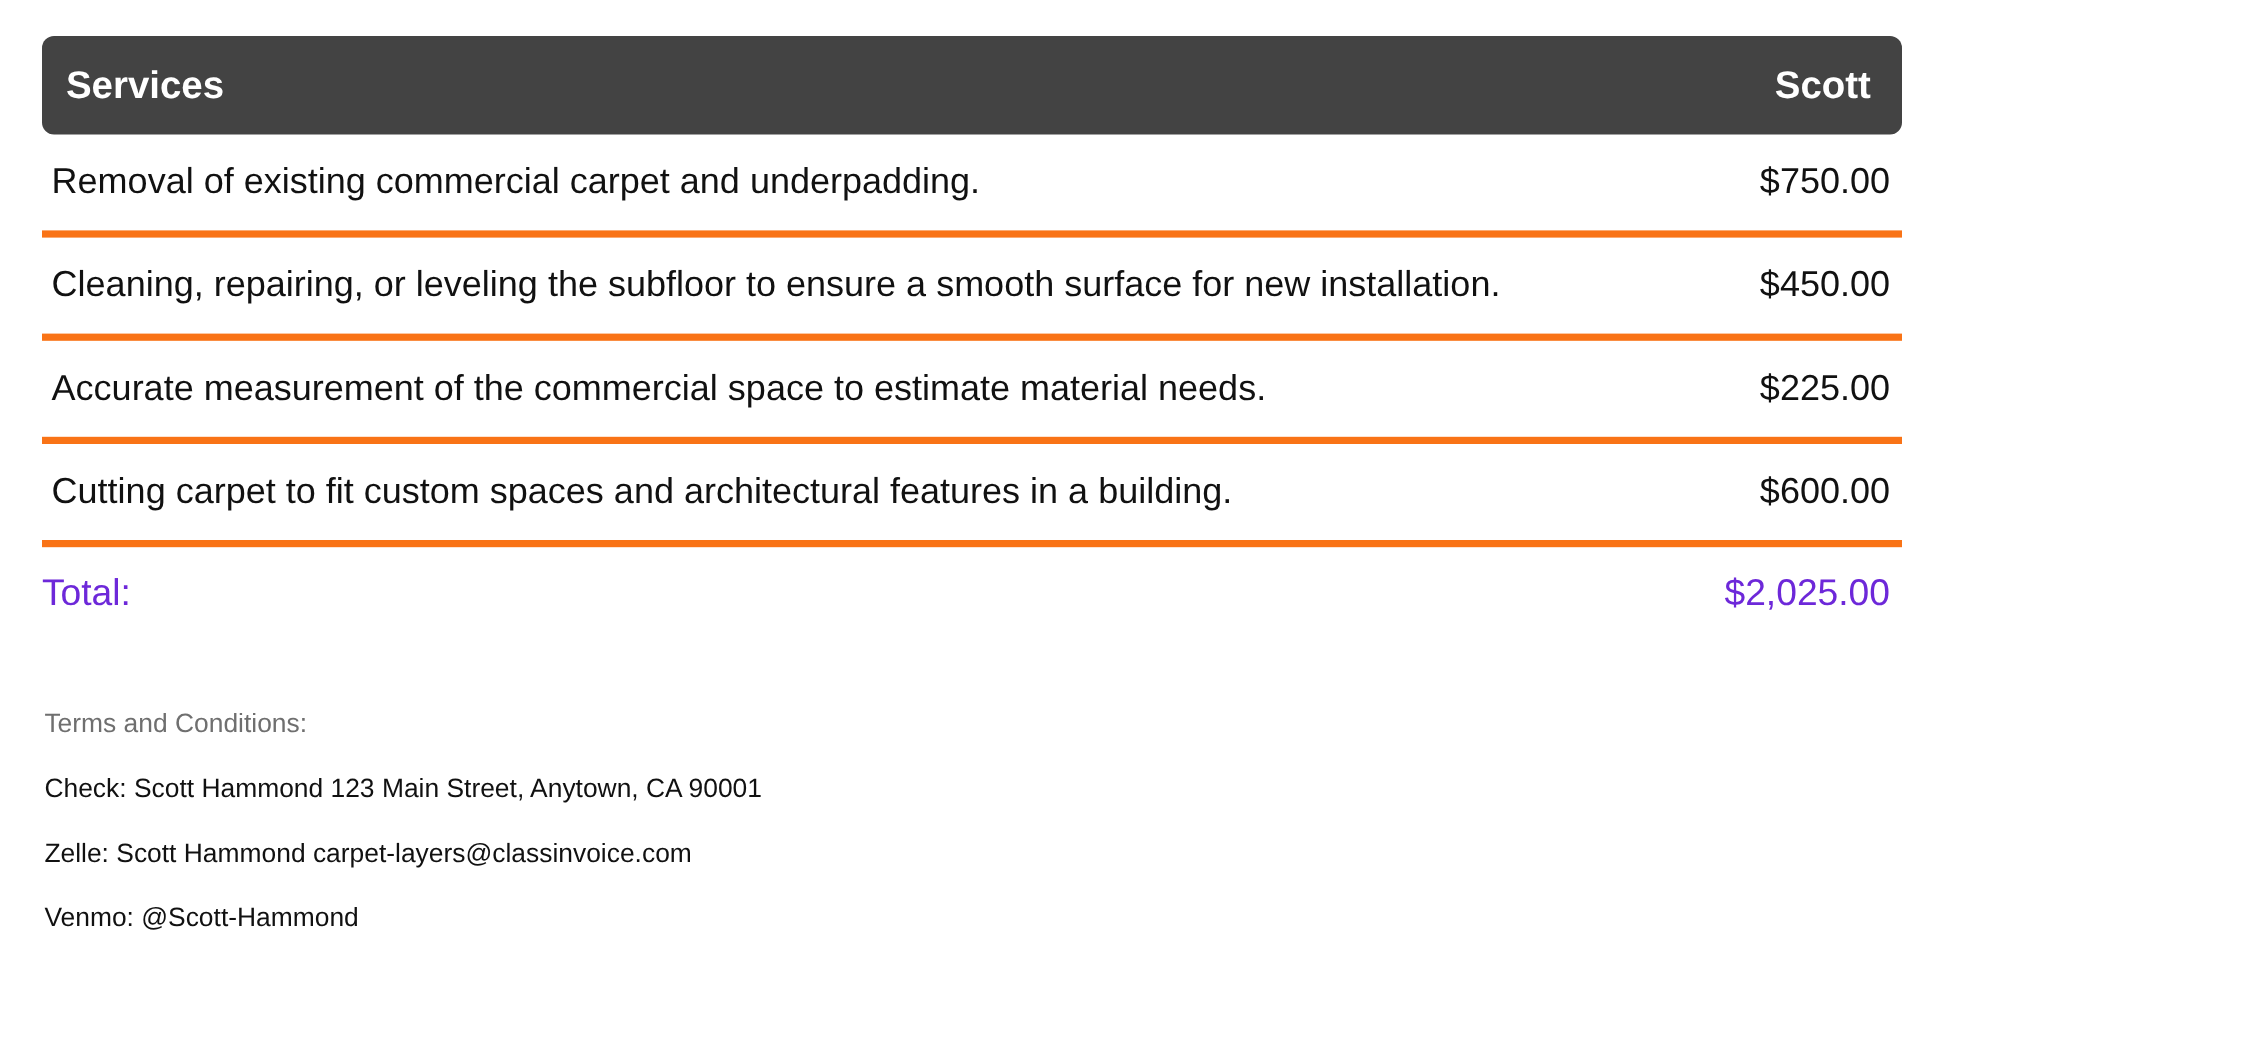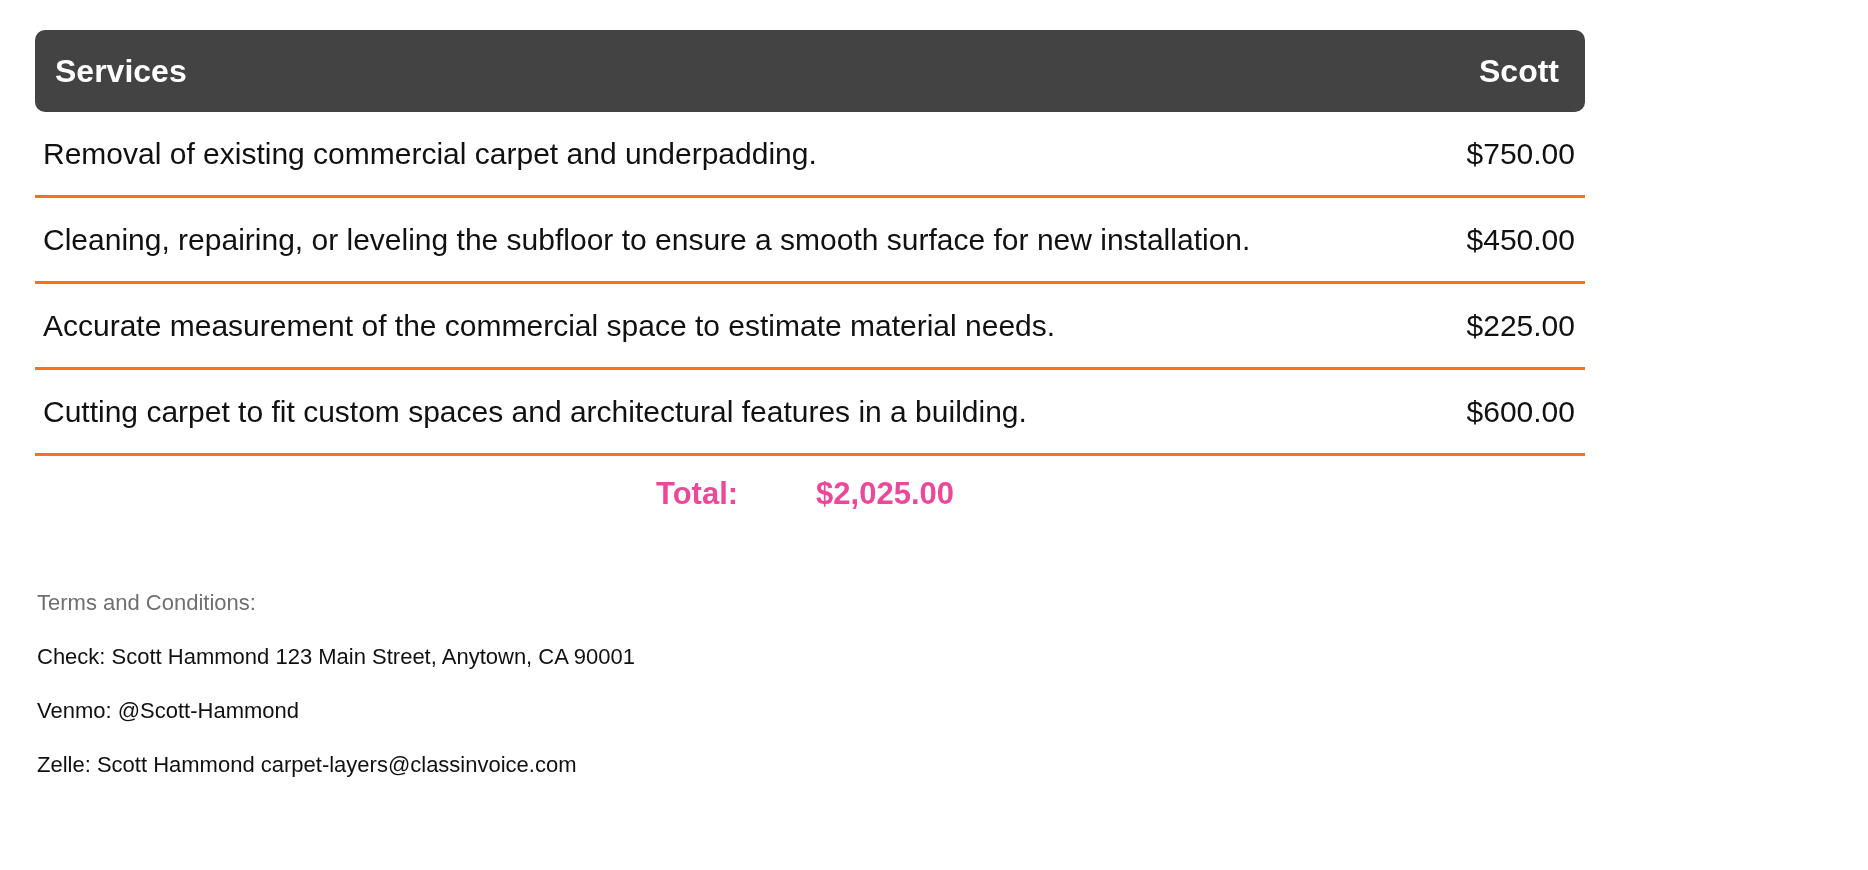--- a/index.html
+++ b/index.html
@@ -27,36 +27,36 @@
     font-size: 32px;
     font-weight: bold;
     padding: 0 26px 0 20px;
     box-sizing: border-box;
   }
   .service-row {
     display: flex;
     justify-content: space-between;
     align-items: center;
     height: 86px;
-    border-bottom: 3px solid #f97316;
+    border-bottom: 6px solid #f97316;
     font-size: 30px;
     color: #111111;
     padding: 0 10px 0 8px;
     box-sizing: border-box;
   }
   .service-cell { flex: 1 1 auto; padding-right: 30px; }
   .price-cell { flex: 0 0 auto; white-space: nowrap; margin-left: 36px; }
   .total-row {
     display: flex;
-    justify-content: center;
+    justify-content: space-between;
     align-items: center;
     height: 76px;
     font-size: 31px;
-    font-weight: bold;
-    color: #ec4899;
+    font-weight: normal;
+    color: #6d28d9;
     padding-right: 10px;
   }
   .total-label { margin-right: 78px; }
   
   .terms {
     margin-top: 44px;
     font-size: 22px;
     line-height: 54px;
     color: #111111;
     padding-left: 2px;
@@ -98,17 +98,17 @@
     <div class="total-row">
       <span class="total-label">Total:</span>
       <span>$2,025.00</span>
     </div>
 
   </div>
 
   <div class="terms">
     <div class="terms-heading">Terms and Conditions:</div>
     <div>Check: Scott Hammond 123 Main Street, Anytown, CA 90001</div>
+    <div>Zelle: Scott Hammond carpet-layers@classinvoice.com</div>
     <div>Venmo: @Scott-Hammond</div>
-    <div>Zelle: Scott Hammond carpet-layers@classinvoice.com</div>
   </div>
 
 </div>
 
 </body></html>

